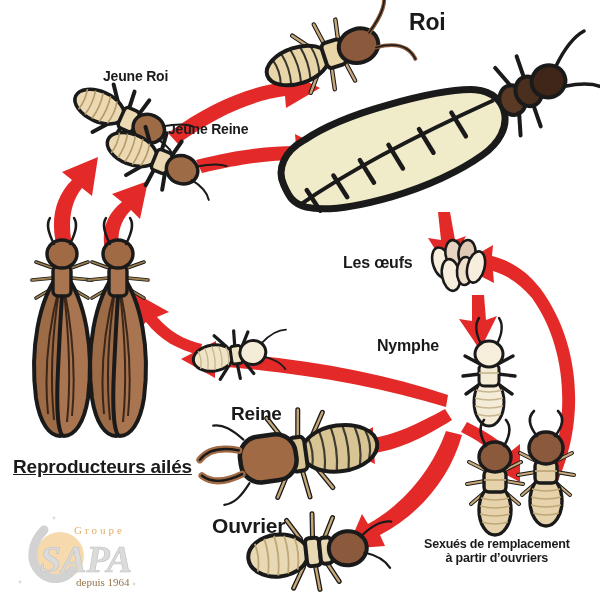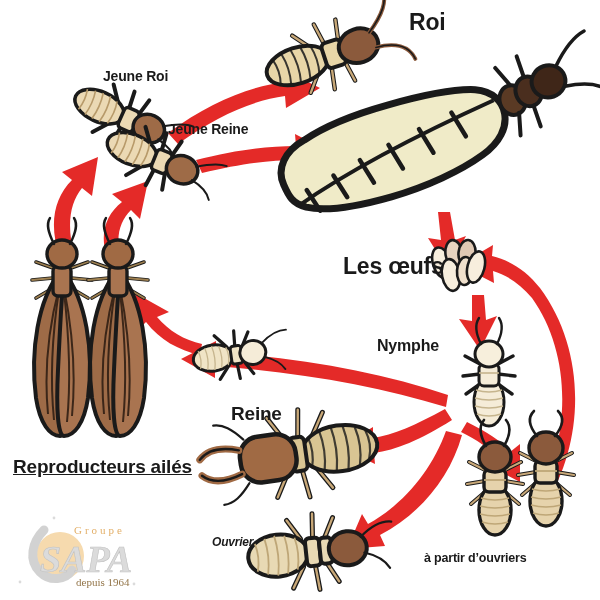--- a/index.html
+++ b/index.html
@@ -20,24 +20,24 @@
     color:#1a1a1a;
     white-space:nowrap;
     letter-spacing:-0.2px;
     line-height:1.12;
     user-select:none;
   }
   .lbl-roi{left:409px;top:10px;font-size:23px;}
   .lbl-reine{left:452px;top:56px;font-size:23px;}
   .lbl-jeune-roi{left:103px;top:69px;font-size:14px;}
   .lbl-jeune-reine{left:168px;top:122px;font-size:14px;}
-  .lbl-oeufs{left:343px;top:254px;font-size:23px;}
+  .lbl-oeufs{left:343px;top:254px;font-size:16px;}
   .lbl-nymphe{left:377px;top:337px;font-size:16px;}
   .lbl-soldat{left:231px;top:403px;font-size:19px;}
-  .lbl-ouvrier{left:212px;top:536px;font-size:12px;font-style:italic;}
+  .lbl-ouvrier{left:212px;top:514px;font-size:21px;}
   .lbl-repro{left:13px;top:456px;font-size:19px;text-decoration:underline;}
   .lbl-sexues{left:424px;top:537px;font-size:12.5px;text-align:center;}
   .logo{
     position:absolute;left:14px;top:512px;width:150px;height:80px;
     opacity:.92;
   }
 </style>
 </head>
 <body>
 
@@ -489,21 +489,21 @@
 
   <div class="lbl lbl-roi">Roi</div>
   <div class="lbl lbl-jeune-roi">Jeune Roi</div>
   <div class="lbl lbl-jeune-reine">Jeune Reine</div>
   <div class="lbl lbl-oeufs">Les œufs</div>
   <div class="lbl lbl-nymphe">Nymphe</div>
   <div class="lbl lbl-soldat">Reine</div>
   <div class="lbl lbl-ouvrier">Ouvrier</div>
   <div class="lbl lbl-repro">Reproducteurs ailés</div>
   <div class="lbl lbl-sexues">
-    <br>
+    <span>Sexués de remplacement</span><br>
     <span>à partir d’ouvriers</span>
   </div>
 
   <svg class="logo" viewBox="0 0 150 80">
     <circle cx="46" cy="44" r="24" fill="#F2C98A" opacity=".75"></circle>
     <path d="M30 18 C 18 30 14 48 26 60 C 36 70 52 68 58 58" fill="none" stroke="#cfcfcf" stroke-width="9" stroke-linecap="round"></path>
     <text x="60" y="22" font-family="'Liberation Serif', serif" font-size="11" fill="#E0A85B" letter-spacing="3">Groupe</text>
     <text x="26" y="60" font-family="'Liberation Serif', serif" font-size="38" font-style="italic" font-weight="bold" fill="#d8d8d8" stroke="#bdbdbd" stroke-width=".6">SAPA</text>
     <text x="62" y="74" font-family="'Liberation Serif', serif" font-size="11" fill="#8a6a3a">depuis 1964</text>
     <g fill="#d9d9d9">

